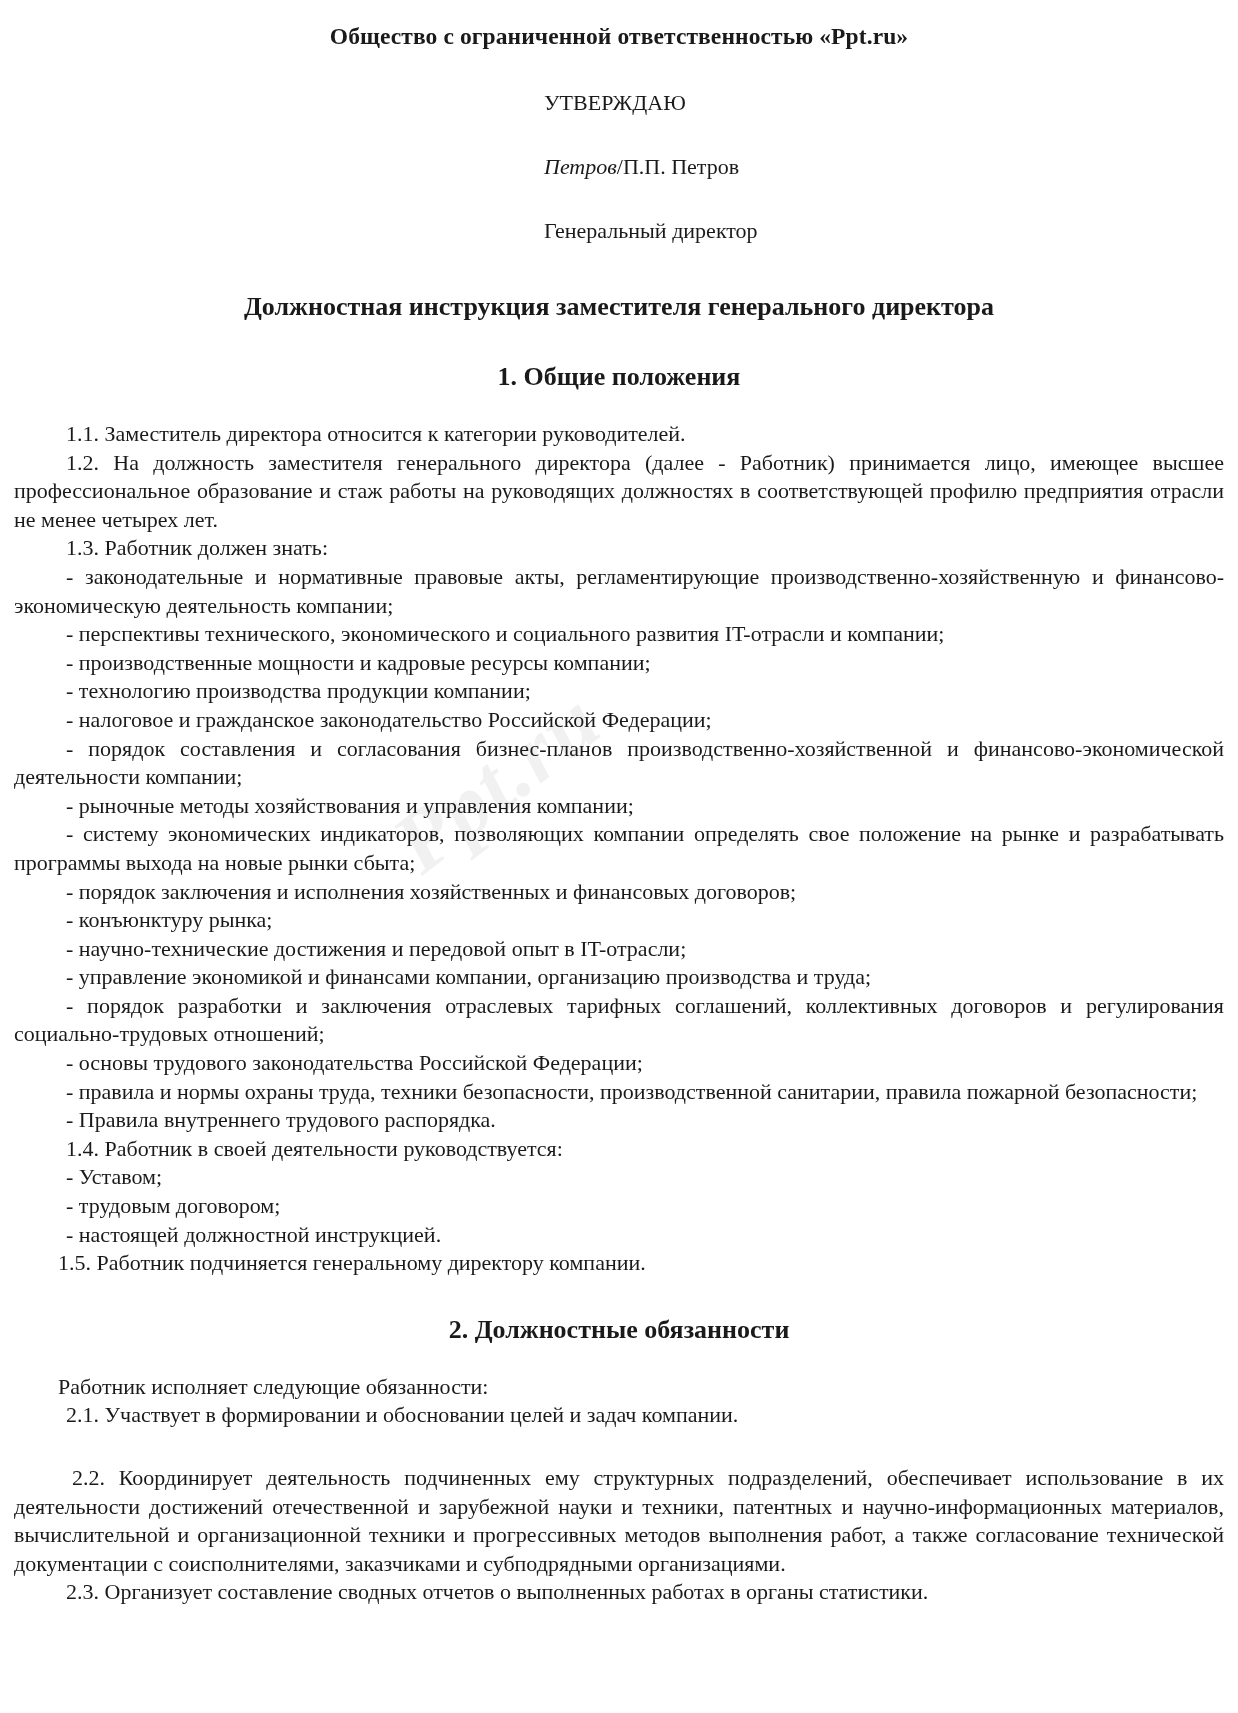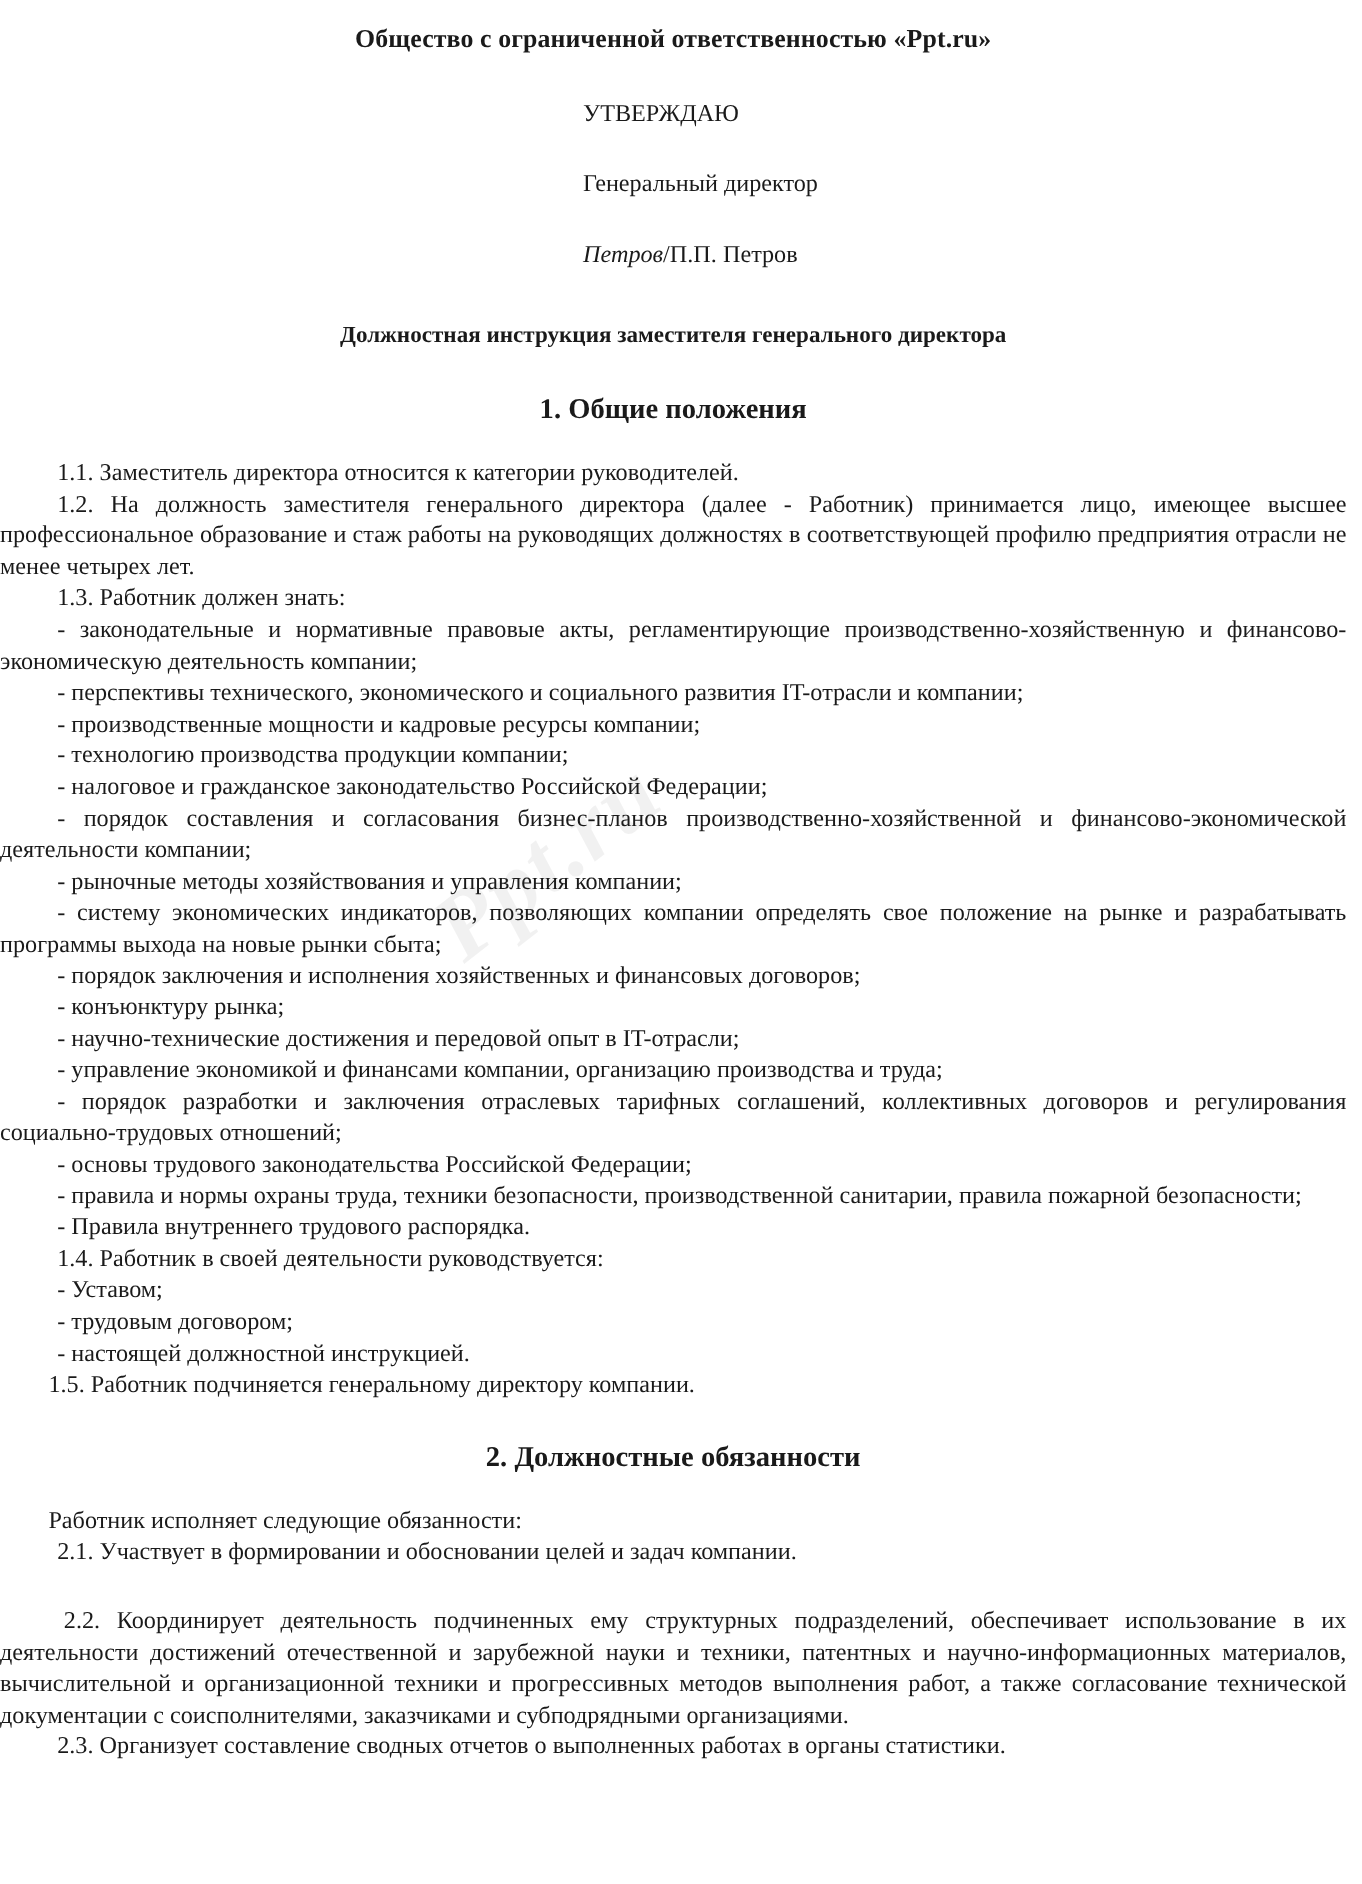--- a/index.html
+++ b/index.html
@@ -35,21 +35,21 @@
     transform: rotate(-38deg);
     letter-spacing: 2px;
     user-select: none;
     pointer-events: none;
     z-index: 0;
     line-height: 1;
   }
   .content {
     position: relative;
     z-index: 1;
-    padding: 0 14px 0 0;
+    padding: 0 14px 0 14px;
   }
   .org-title {
     text-align: center;
     font-weight: bold;
     font-size: 23.5px;
     letter-spacing: 0.1px;
     margin: 14px 0 0 0;
     padding-top: 9px;
   }
   .approval {
@@ -62,21 +62,21 @@
   }
   .approval p:last-child {
     margin-bottom: 0;
   }
   .sig-name {
     font-style: italic;
   }
   .doc-title {
     text-align: center;
     font-weight: bold;
-    font-size: 21px;
+    font-size: 26px;
     margin: 48px 0 0 0;
   }
   .section-heading {
     text-align: center;
     font-size: 26px;
     margin: 40px 0 0 0;
   }
   .section-heading.gap-lg {
     margin-top: 37px;
   }
@@ -105,22 +105,22 @@
 <div class="page">
 
   <div class="watermark">Ppt.ru</div>
 
   <div class="content">
 
     <h1 class="org-title">Общество с ограниченной ответственностью «Ppt.ru»</h1>
 
     <div class="approval">
       <p>УТВЕРЖДАЮ</p>
+      <p><span class="sig-name">Петров</span><span>/</span><span>П.П. Петров</span></p>
       <p>Генеральный директор</p>
-      <p><span class="sig-name">Петров</span><span>/</span><span>П.П. Петров</span></p>
     </div>
 
     <h2 class="doc-title">Должностная инструкция заместителя генерального директора</h2>
 
     <h3 class="section-heading">1. Общие положения</h3>
 
     <div class="body-block">
       <p class="para">1.1. Заместитель директора относится к категории руководителей.</p>
       <p class="para">1.2. На должность заместителя генерального директора (далее - Работник) принимается лицо, имеющее высшее профессиональное образование и стаж работы на руководящих должностях в соответствующей профилю предприятия отрасли не менее четырех лет.</p>
       <p class="para">1.3. Работник должен знать:</p>

